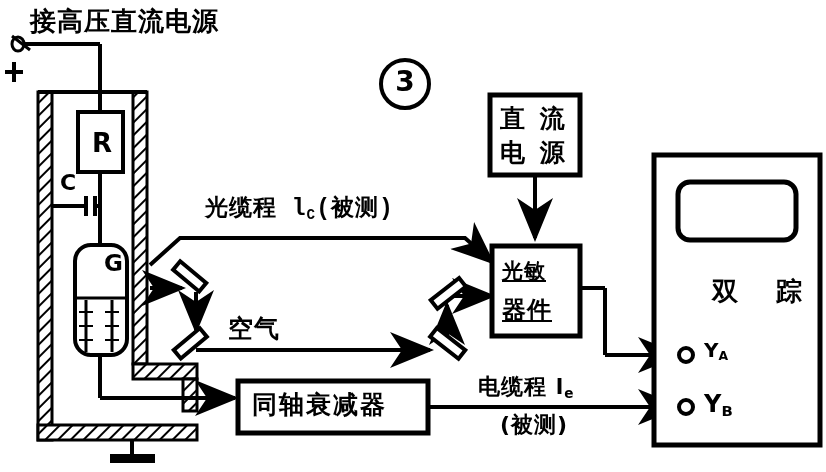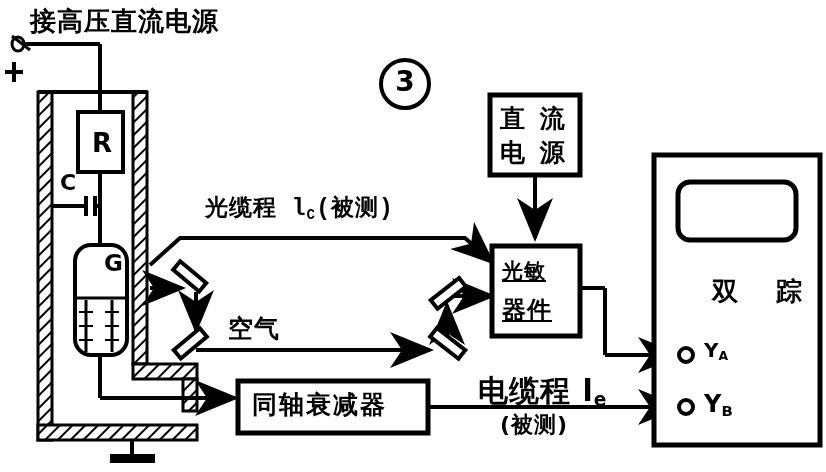--- a/index.html
+++ b/index.html
@@ -148,21 +148,21 @@
 
 
   <div class="lbl cjk" style="left:500px;top:106px;font-size:25px;letter-spacing:3px;">直 流</div>
   <div class="lbl cjk" style="left:500px;top:140px;font-size:25px;letter-spacing:3px;">电 源</div>
 
   <div class="lbl cjk" style="left:502px;top:261px;font-size:21px;text-decoration:underline;">光敏</div>
   <div class="lbl cjk" style="left:502px;top:298px;font-size:24px;text-decoration:underline;">器件</div>
 
   <div class="lbl cjk" style="left:252px;top:392px;font-size:25px;letter-spacing:2px;">同轴衰减器</div>
 
-  <div class="lbl cjk" style="left:478px;top:376px;font-size:30px;text-align:right;">
+  <div class="lbl cjk" style="left:478px;top:376px;font-size:22px;text-align:right;">
     <span>电缆程 l</span><span class="sub">e</span>
   </div>
   <div class="lbl cjk" style="left:500px;top:414px;font-size:22px;">(被测)</div>
 
   <div class="lbl cjk" style="left:681px;top:278px;font-size:26px;letter-spacing:6px;margin-left:31px;">双　踪</div>
 
   <div class="lbl" style="left:704px;top:340px;font-size:20px;">
     <span>Y</span><span class="sub">A</span>
   </div>
   <div class="lbl" style="left:704px;top:392px;font-size:24px;text-align:center;">

